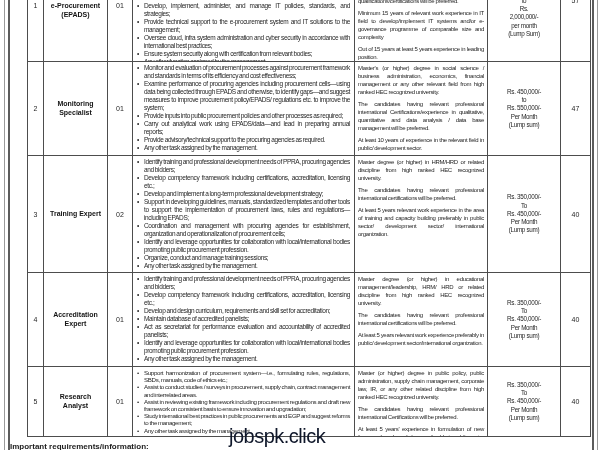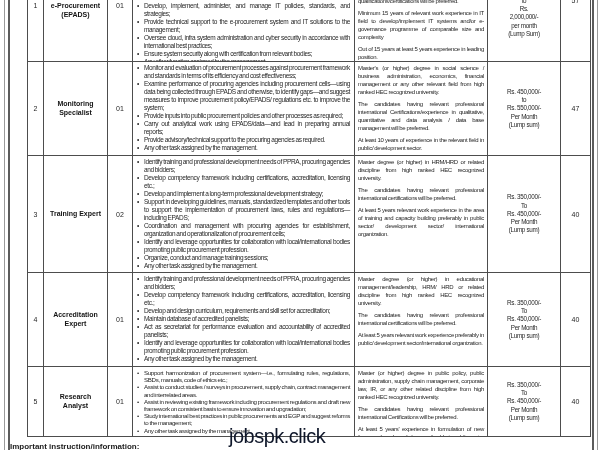--- a/index.html
+++ b/index.html
@@ -231,13 +231,13 @@
         <div>Per Month</div>
         <div>(Lump sum)</div>
       </div>
     </div>
     <div class="cell row4 c-age c-center">
       <span>40</span>
     </div>
   </div>
 
 <div class="watermark">jobspk.click</div>
-<div class="footer-note">Important instruction/information:</div>
+<div class="footer-note">Important requirements/information:</div>
 
 </body></html>

